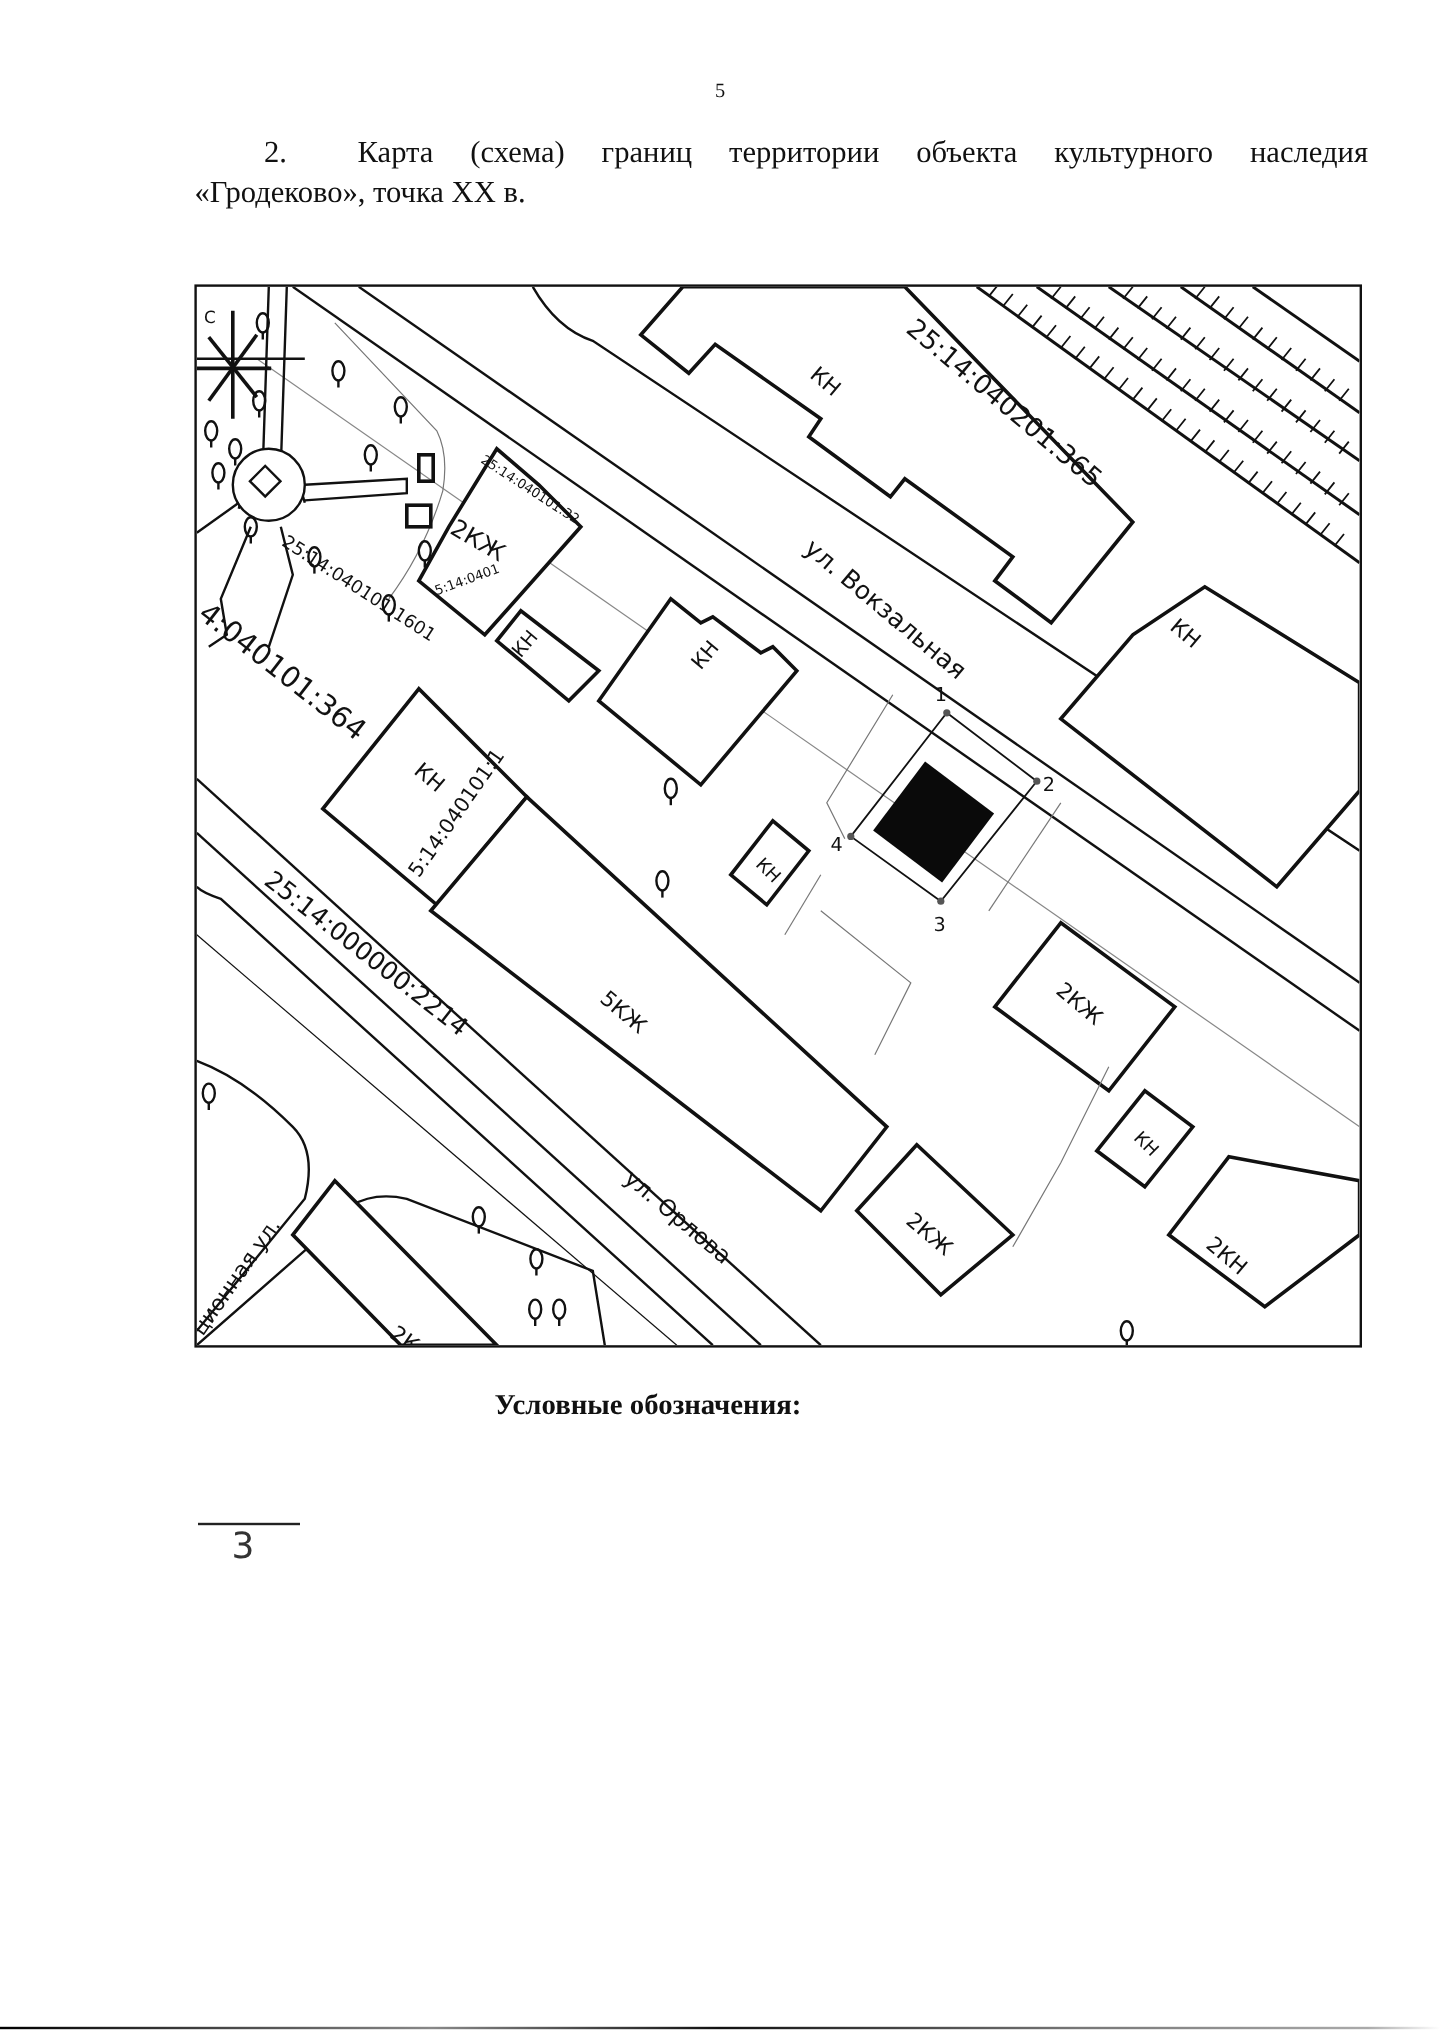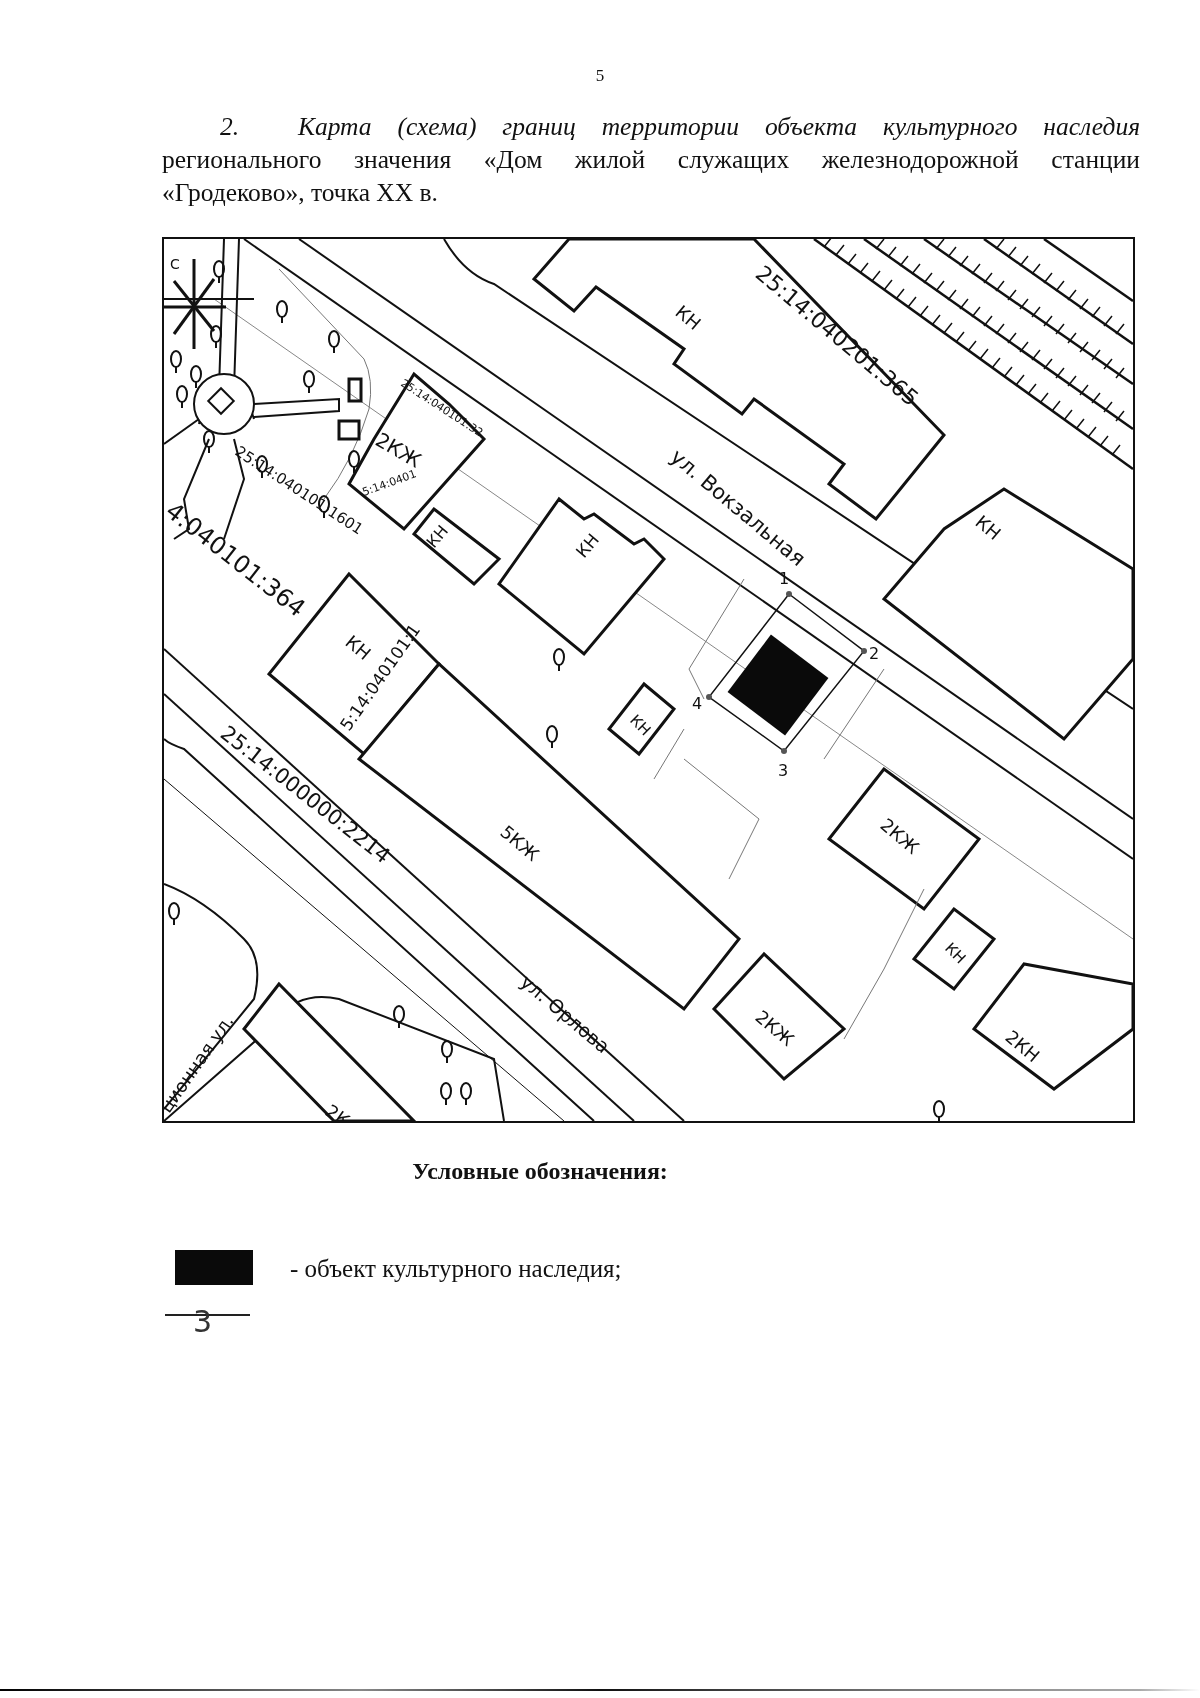--- a/index.html
+++ b/index.html
@@ -1,20 +1,20 @@
 <!DOCTYPE html>
 <html><head>
 <meta charset="utf-8">
 <style>
   html, body { margin:0; padding:0; background:#ffffff; }
   body { width:1200px; height:1698px; position:relative; overflow:hidden;
          font-family:"Liberation Serif", "DejaVu Serif", serif; color:#111; }
   .page-number { position:absolute; left:0; width:1200px; top:66px; text-align:center; font-size:17px; }
   .heading { position:absolute; left:162px; width:978px; top:110px; font-size:25.5px; line-height:33px; text-align:justify; }
-  .heading .l1 { display:block; text-indent:78px; text-align-last:justify;font-style:italic; }
+  .heading .l1 { display:block; text-indent:78px; text-align-last:justify; }
   .heading .l2 { display:block; text-align-last:justify; }
   .heading .l3 { display:block; }
   .heading .num { display:inline-block; width:78px; margin-left:-78px; text-indent:0; padding-left:58px; box-sizing:content-box; }
   .map { position:absolute; left:162px; top:237px; width:969px; height:882px; border:2px solid #111; background:#fff; overflow:hidden; }
   .map svg { position:absolute; left:0; top:0; }
   .legend-title { position:absolute; left:0; width:1080px; top:1158px; text-align:center; font-weight:bold; font-size:24px; }
   .legend { position:absolute; left:165px; top:1252px; width:900px; }
   .legend-row { position:relative; font-size:25px; line-height:33px; margin-bottom:12px; padding-left:125px; }
   .legend-row .sym { position:absolute; left:0; top:0; width:95px; height:33px; }
   .sym-fill { position:absolute; left:10px; top:-2px; width:78px; height:35px; background:#0a0a0a; }
@@ -24,21 +24,20 @@
   .scanline { position:absolute; left:0; top:1689px; width:1200px; height:2px; background:linear-gradient(90deg,#000 0%,#888 30%,#111 50%,#777 75%,#aaa 95%,transparent 100%); }
   .lbl { font-family:"DejaVu Sans", sans-serif; fill:#111; }
 </style>
 </head>
 <body>
 
 <div class="page-number">5</div>
 
 <div class="heading">
   <span class="l1"><span class="num">2.</span><span>Карта (схема) границ территории объекта культурного наследия</span></span>
-  <span class="l2">регионального значения «Дом жилой служащих железнодорожной станции</span>
   <span class="l3">«Гродеково», точка XX в.</span>
 </div>
 
 <div class="map">
   <svg width="969" height="882" viewBox="0 0 969 882">
 
     <g stroke="#111" stroke-width="2.5" fill="none">
       <line x1="650" y1="0" x2="969" y2="230"></line>
       <line x1="700" y1="0" x2="969" y2="190"></line>
       <line x1="760" y1="0" x2="969" y2="145"></line>
@@ -253,26 +252,20 @@
       <text transform="translate(5 875) rotate(-55)" font-size="18">ционная ул.</text>
     </g>
   </svg>
 </div>
 
 <div class="legend-title">Условные обозначения:</div>
 
 <div class="legend">
   <div class="legend-row">
     <span class="sym">
-        <span class="sym-fill"></span>
-      </span>
-    <span>- объект культурного наследия;</span>
-  </div>
-  <div class="legend-row">
-    <span class="sym">
         <span class="sym-line"></span>
       </span>
   </div>
   <div class="legend-row" style="margin-bottom:8px;">
     <span class="sym">
         <span class="sym-num">3</span>
       </span>
   </div>
 </div>
 

